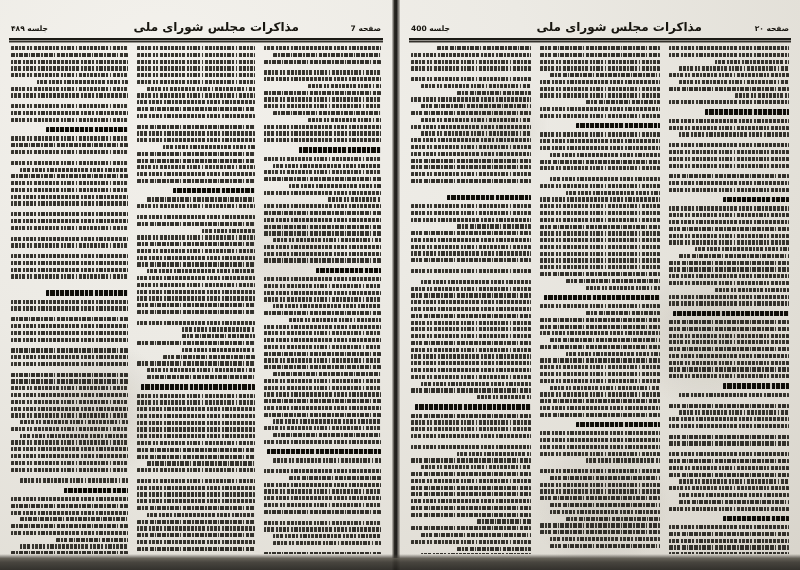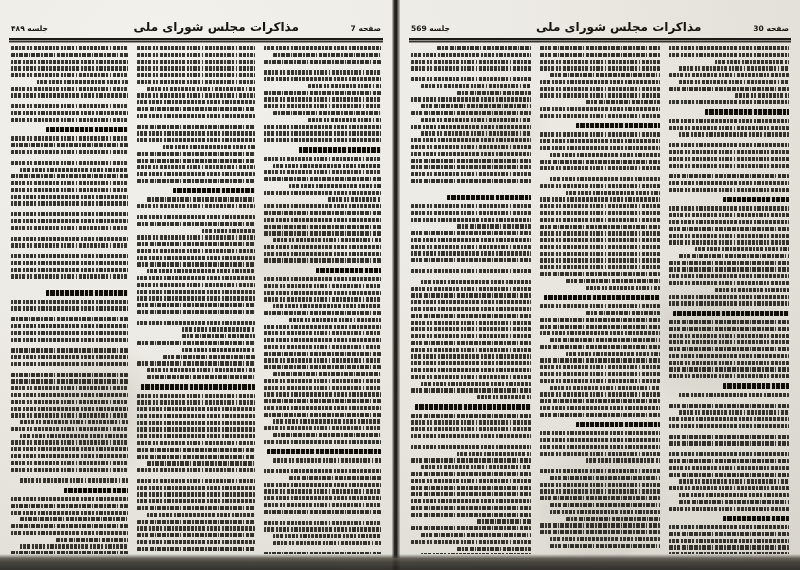--- a/index.html
+++ b/index.html
@@ -423,27 +423,27 @@
       </div>
 
     </div>
   </div>
 
   <div class="page" id="page-right">
     <div class="page-inner">
 
       <div class="runhead">
         <div class="slot">
-          <span class="rh-text">صفحه 30</span>
+          <span class="rh-text">صفحه ۲۰</span>
         </div>
         <div class="slot mid">
           <span class="rh-text title">مذاکرات مجلس شورای ملی</span>
         </div>
         <div class="slot">
-          <span class="rh-text">جلسه 569</span>
+          <span class="rh-text">جلسه 400</span>
         </div>
       </div>
       <div class="rule"></div>
       <div class="rule thin"></div>
 
       <div class="cols">
         <div class="col" id="R1">
             <div class="ln "></div>
             <div class="ln "></div>
             <div class="ln  short"></div>

